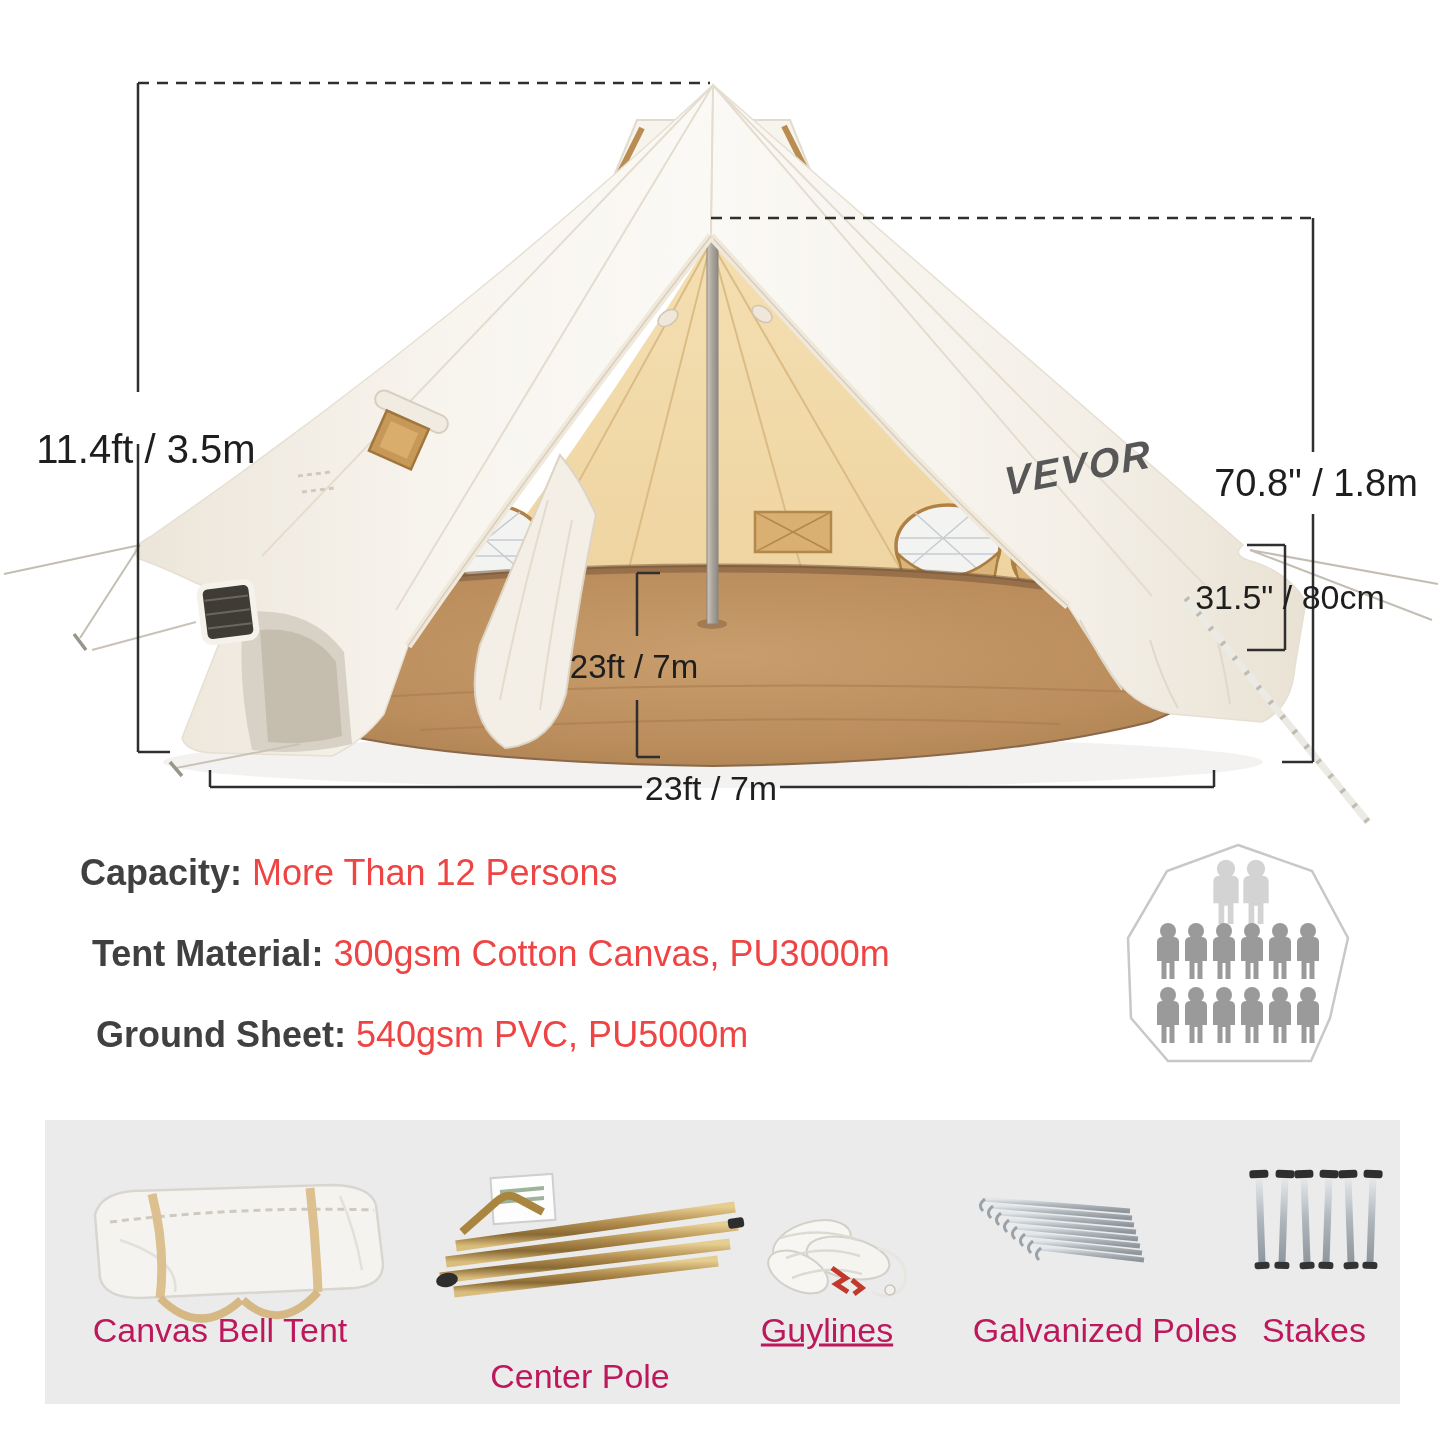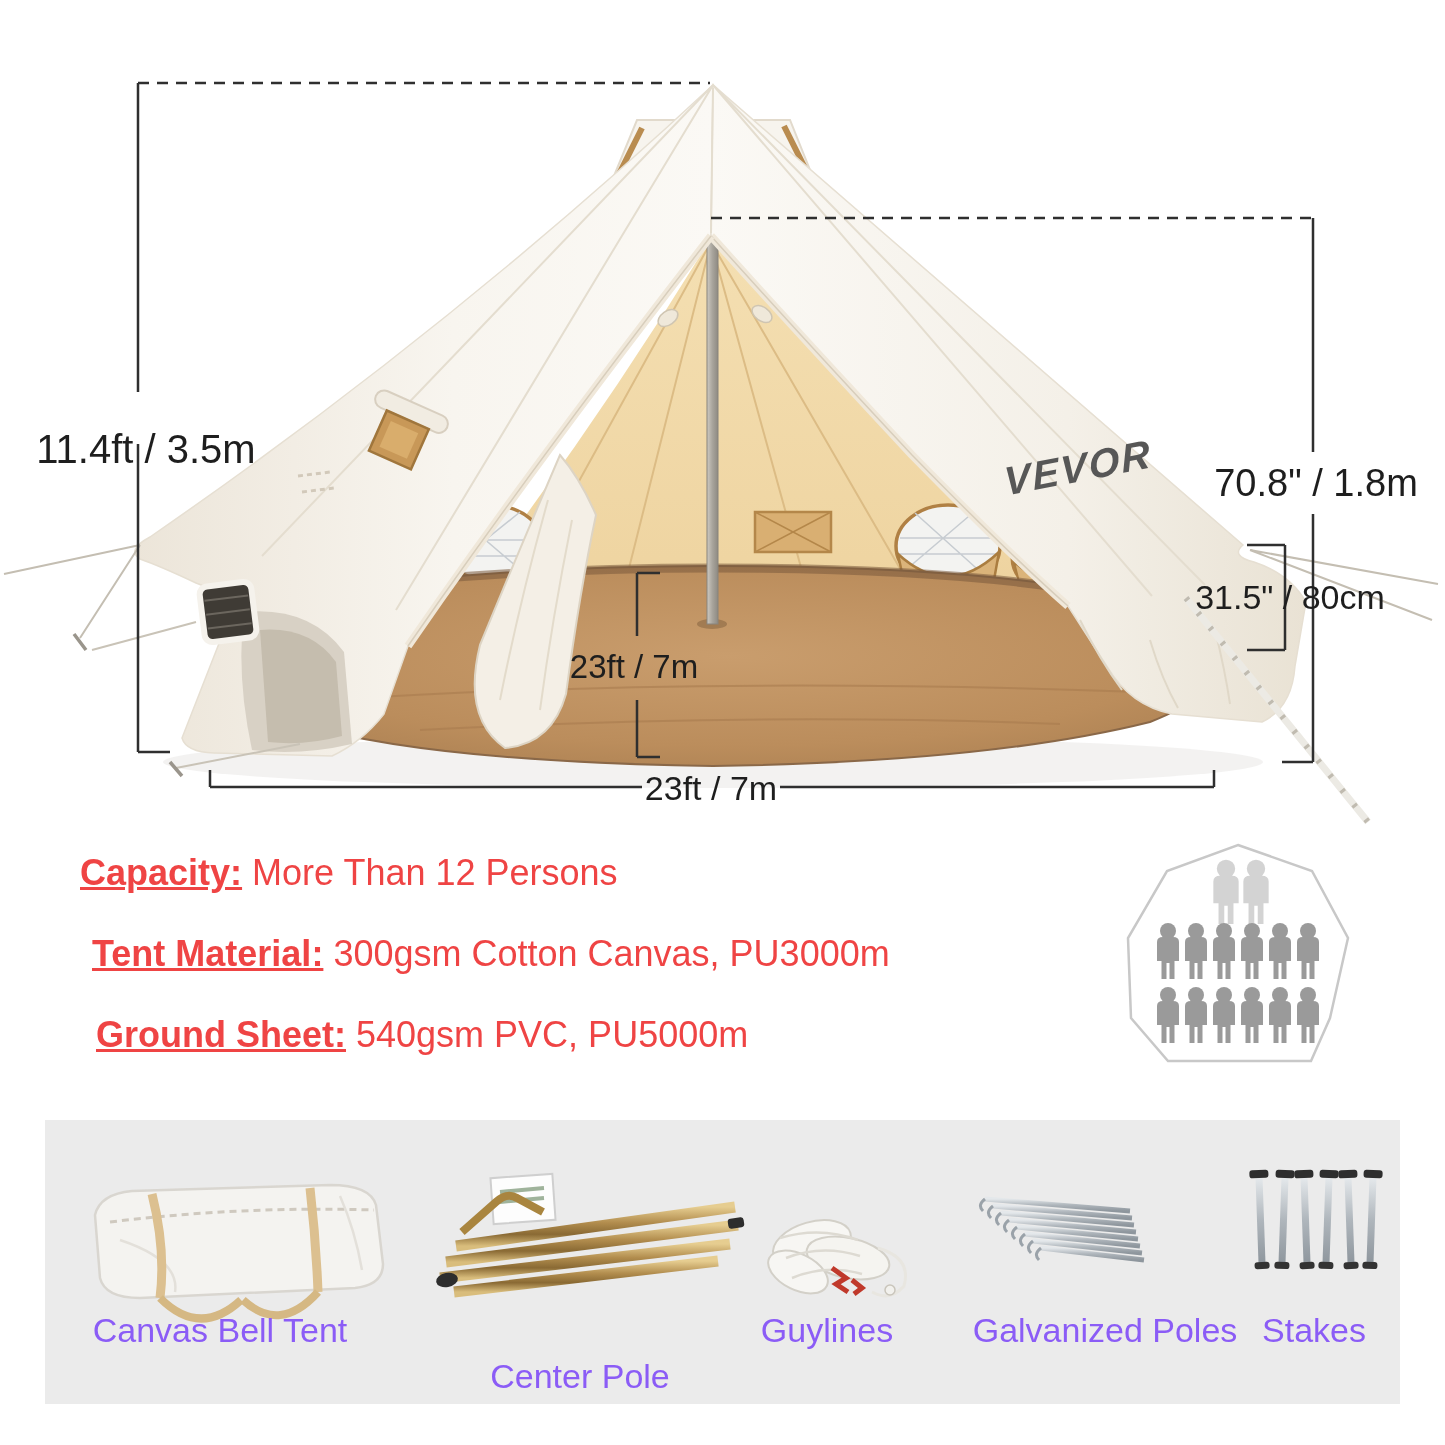--- a/index.html
+++ b/index.html
@@ -1,23 +1,23 @@
 <!DOCTYPE html>
 <html><head>
 <meta charset="utf-8">
 <style>
   html,body{margin:0;padding:0;background:#ffffff;}
   body{width:1445px;height:1445px;position:relative;font-family:"Liberation Sans",sans-serif;overflow:hidden;}
   .abs{position:absolute;}
   .ctr{transform:translate(-50%,-50%);white-space:nowrap;}
   .dim{color:#1e1e1e;font-size:40px;letter-spacing:0;}
   .spec-line{white-space:nowrap;font-size:36px;}
-  .spec-label{font-weight:bold;color:#ef4444;text-decoration:underline;}
+  .spec-label{font-weight:bold;color:#404040;}
   .spec-value{color:#ef4444;}
-  .item-label{font-size:34px;color:#8b5cf6;}
+  .item-label{font-size:34px;color:#be185d;}
   #tent-svg{position:absolute;left:0;top:0;width:1445px;height:1445px;}
   .logo{font-weight:900;font-style:italic;color:#575757;font-size:40px;letter-spacing:2px;
         transform:translate(-50%,-50%) rotate(-11deg) skewX(-6deg);}
 </style>
 </head>
 <body>
 
 <svg id="tent-svg" viewBox="0 0 1445 1445">
   <defs>
     <linearGradient id="roofGradL" x1="0" y1="0" x2="1" y2="0">
@@ -294,15 +294,15 @@
   <span class="spec-label">Tent Material:</span>
   <span class="spec-value">300gsm Cotton Canvas, PU3000m</span>
 </div>
 <div class="abs spec-line" style="left:96px;top:1014px;">
   <span class="spec-label">Ground Sheet:</span>
   <span class="spec-value">540gsm PVC, PU5000m</span>
 </div>
 
 <span class="abs ctr item-label" style="left:220px;top:1330px;">Canvas Bell Tent</span>
 <span class="abs ctr item-label" style="left:580px;top:1330px;margin-top:46px;">Center Pole</span>
-<span class="abs ctr item-label" style="left:827px;top:1330px;">Guylines</span>
+<span class="abs ctr item-label" style="left:827px;top:1330px;text-decoration:underline;">Guylines</span>
 <span class="abs ctr item-label" style="left:1105px;top:1330px;">Galvanized Poles</span>
 <span class="abs ctr item-label" style="left:1314px;top:1330px;text-align:center;">Stakes</span>
 
 </body></html>

